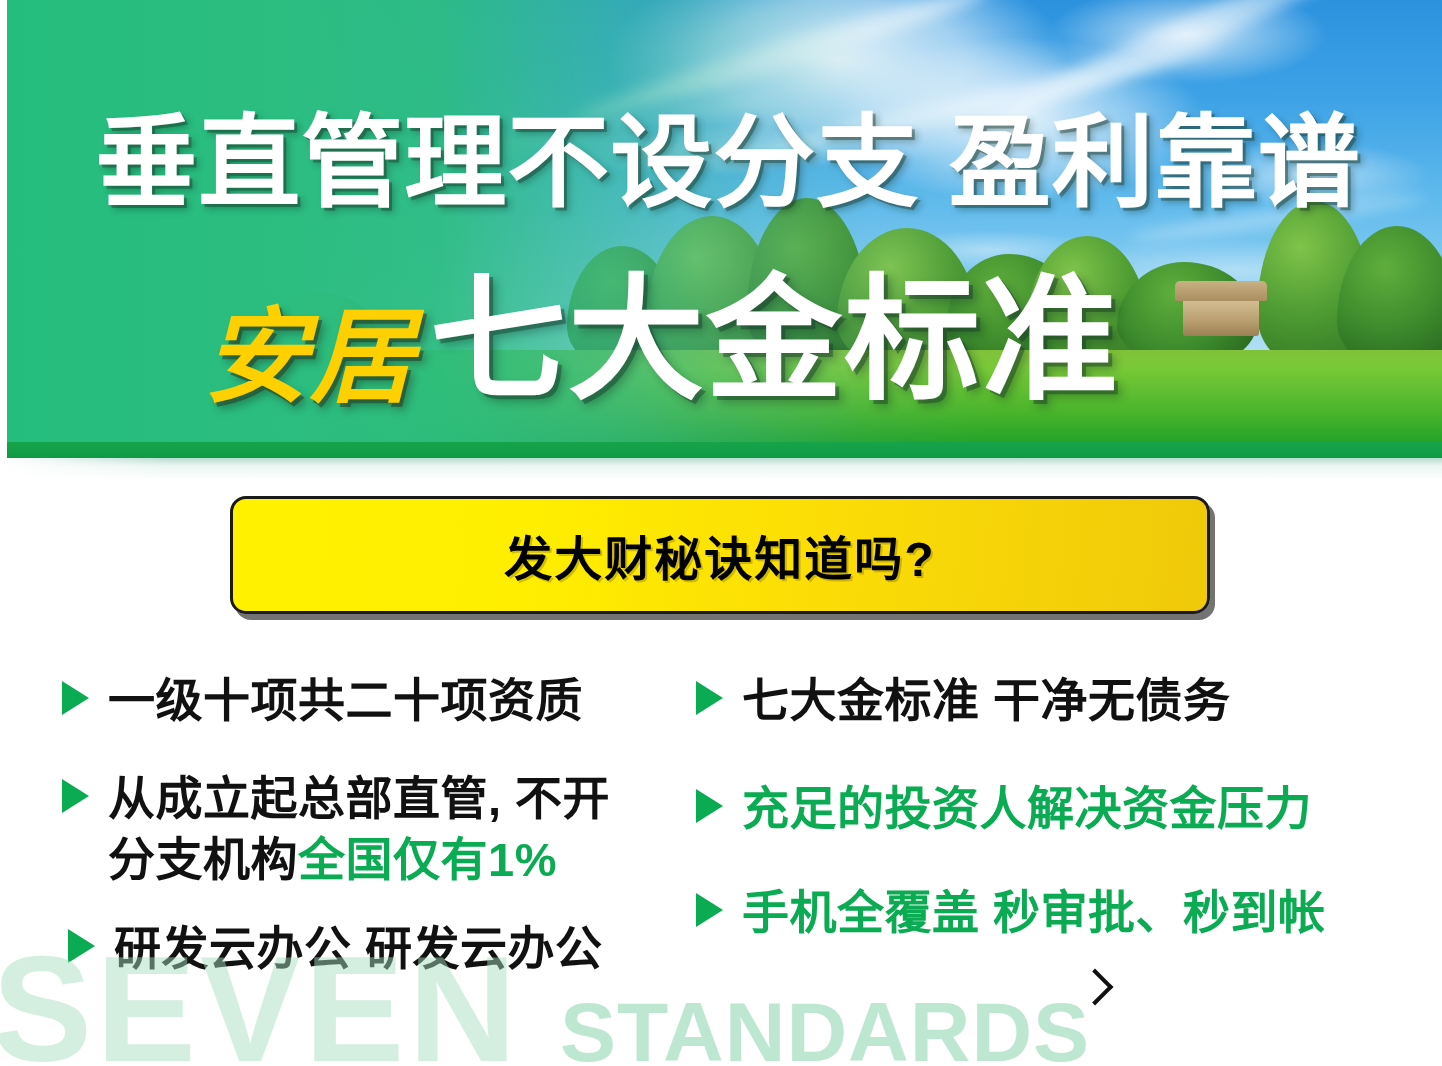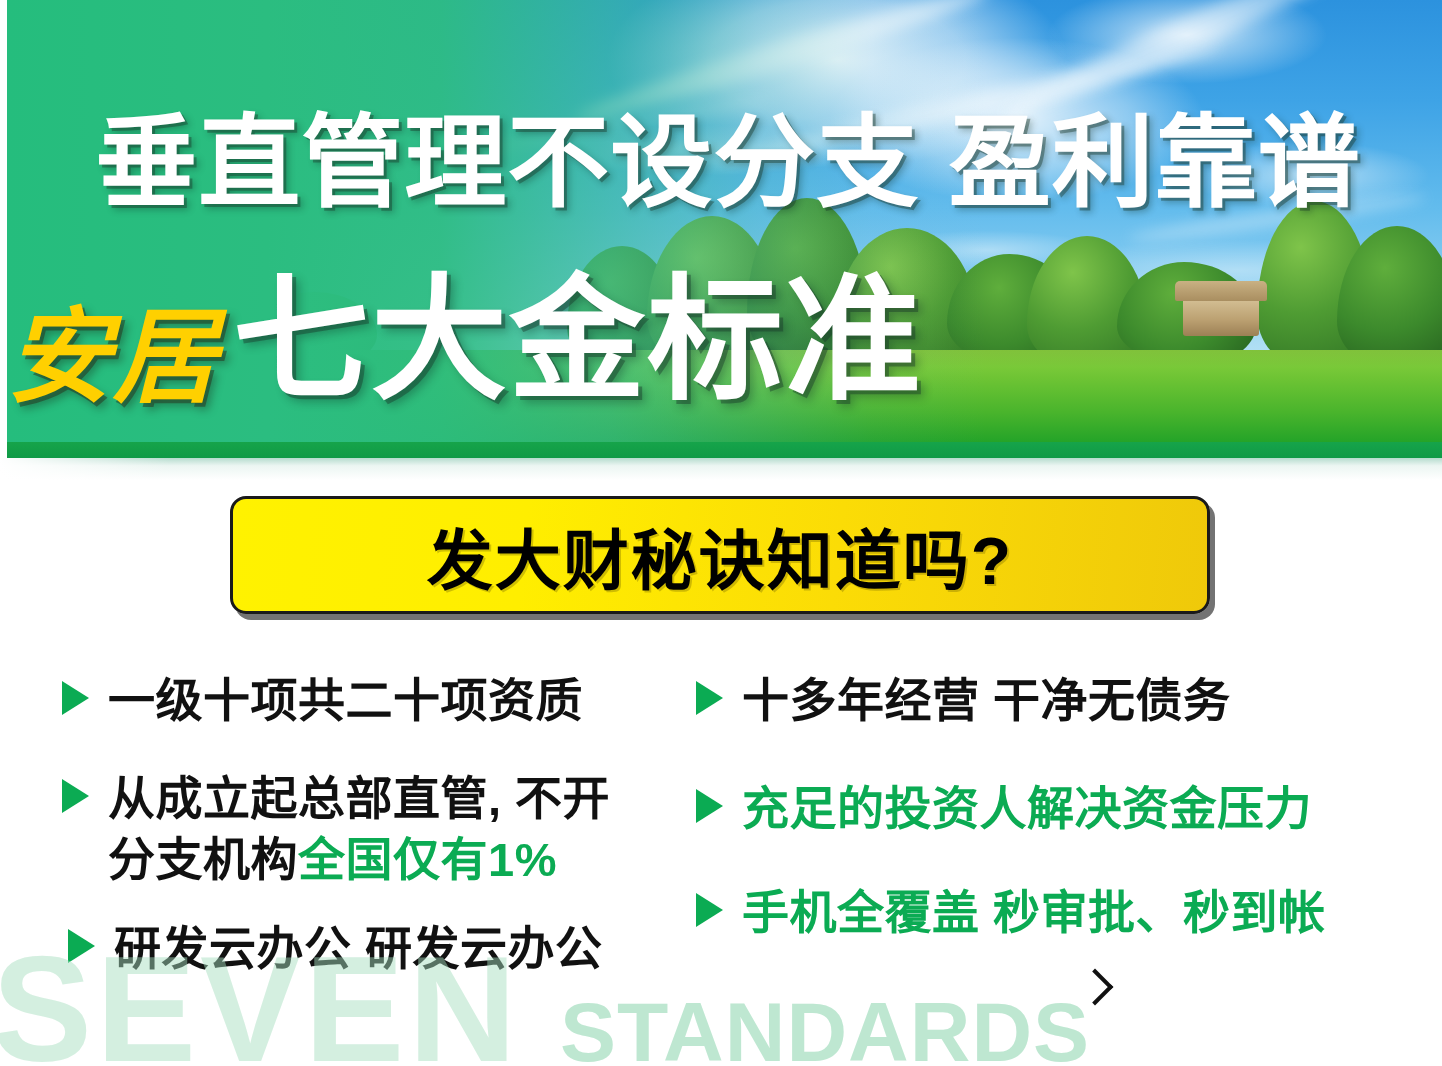--- a/index.html
+++ b/index.html
@@ -154,21 +154,21 @@
     letter-spacing: 1px;
     white-space: nowrap;
     text-shadow:
       3px 3px 0 rgba(25,55,40,.40),
       5px 5px 7px rgba(10,40,30,.30);
   }
   .hero-line2 {
     position: absolute;
     left: 0; top: 272px;
     width: 1310px;
-    text-align: left;
+    text-align: center;
     white-space: nowrap;
     line-height: 1;
   }
   .hero-brand {
     font-size: 104px;
     font-weight: 700;
     font-style: italic;
     color: #ffd000;
     letter-spacing: 2px;
     text-shadow:
@@ -196,21 +196,21 @@
     border-radius: 16px;
     background: linear-gradient(96deg, #fff200 0%, #ffee00 30%, #fbdc06 62%, #efc90a 100%);
     border: 3px solid #1a1a1a;
     box-shadow: 5px 6px 0 rgba(0,0,0,.55);
     display: flex;
     align-items: center;
     justify-content: center;
     box-sizing: border-box;
   }
   .yellow-banner-text {
-    font-size: 66px;
+    font-size: 48px;
     font-weight: 700;
     color: #000000;
     letter-spacing: 2px;
     white-space: nowrap;
     text-shadow: 2px 2px 0 rgba(120,105,0,.35);
   }
 
   
   .bullets {
     position: absolute;
@@ -388,21 +388,21 @@
       <div class="bullet lb3">
         <span class="tri"></span>
         <span class="btext">研发云办公  研发云办公</span>
       </div>
     </div>
 
     <div class="col-right">
 
       <div class="bullet rb1">
         <span class="tri"></span>
-        <span class="btext">十多年经营  干净无债务</span>
+        <span class="btext">七大金标准  干净无债务</span>
       </div>
 
       <div class="bullet rb2">
         <span class="tri"></span>
         <span class="btext green">充足的投资人解决资金压力</span>
       </div>
 
       <div class="bullet rb3">
         <span class="tri"></span>
         <span class="btext green">手机全覆盖  秒审批、秒到帐</span>

